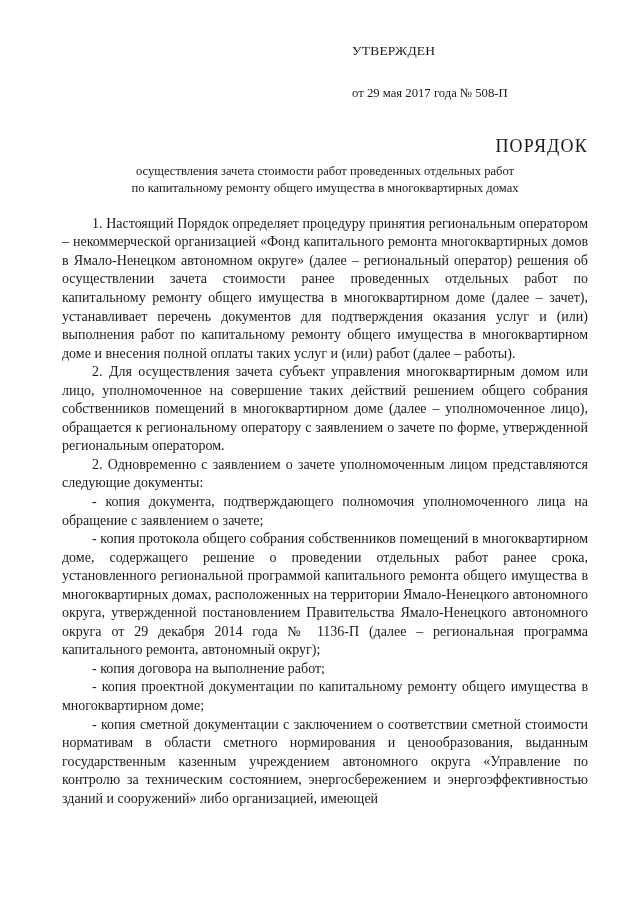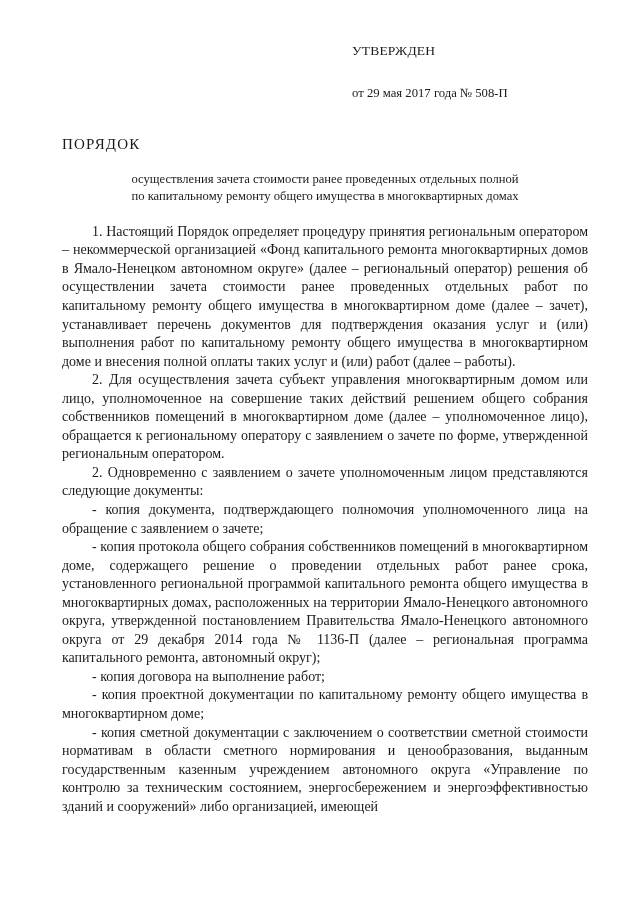--- a/index.html
+++ b/index.html
@@ -28,25 +28,25 @@
   .approval-title {
     font-size: 13.5px;
     letter-spacing: 0.2px;
     margin-bottom: 26px;
   }
   .approval-line {
     font-size: 12.7px;
     line-height: 1.32;
   }
   .doc-title {
-    text-align: left;
-    font-size: 15px;
+    text-align: right;
+    font-size: 18px;
     letter-spacing: 1.2px;
     margin-top: 34px;
-    margin-bottom: 18px;
+    margin-bottom: 6px;
   }
   .doc-subtitle {
     text-align: center;
     font-size: 12.6px;
     line-height: 1.35;
     margin: 0 6px;
   }
   .body-text {
     margin-top: 18px;
   }
@@ -66,21 +66,21 @@
 <body>
 
 <div class="page">
 
   <div class="approval-block">
     <div class="approval-title">УТВЕРЖДЕН</div>
     <div class="approval-line">от 29 мая 2017 года № 508-П</div>
   </div>
 
   <div class="doc-title">ПОРЯДОК</div>
-  <div class="doc-subtitle">осуществления зачета стоимости ранее проведенных отдельных полной</div>
+  <div class="doc-subtitle">осуществления зачета стоимости работ проведенных отдельных работ</div>
   <div class="doc-subtitle">по капитальному ремонту общего имущества в многоквартирных домах</div>
 
   <div class="body-text">
     <p class="para">1. Настоящий Порядок определяет процедуру принятия региональным оператором – некоммерческой организацией «Фонд капитального ремонта многоквартирных домов в Ямало-Ненецком автономном округе» (далее – региональный оператор) решения об осуществлении зачета стоимости ранее проведенных отдельных работ по капитальному ремонту общего имущества в многоквартирном доме (далее – зачет), устанавливает перечень документов для подтверждения оказания услуг и (или) выполнения работ по капитальному ремонту общего имущества в многоквартирном доме и внесения полной оплаты таких услуг и (или) работ (далее – работы).</p>
     <p class="para">2. Для осуществления зачета субъект управления многоквартирным домом или лицо, уполномоченное на совершение таких действий решением общего собрания собственников помещений в многоквартирном доме (далее – уполномоченное лицо), обращается к региональному оператору с заявлением о зачете по форме, утвержденной региональным оператором.</p>
     <p class="para">2. Одновременно с заявлением о зачете уполномоченным лицом представляются следующие документы:</p>
     <p class="para dash">- копия документа, подтверждающего полномочия уполномоченного лица на обращение с заявлением о зачете;</p>
     <p class="para dash">- копия протокола общего собрания собственников помещений в многоквартирном доме, содержащего решение о проведении отдельных работ ранее срока, установленного региональной программой капитального ремонта общего имущества в многоквартирных домах, расположенных на территории Ямало-Ненецкого автономного округа, утвержденной постановлением Правительства Ямало-Ненецкого автономного округа от 29 декабря 2014 года № 1136-П (далее – региональная программа капитального ремонта, автономный округ);</p>
     <p class="para dash">- копия договора на выполнение работ;</p>
     <p class="para dash">- копия проектной документации по капитальному ремонту общего имущества в многоквартирном доме;</p>

